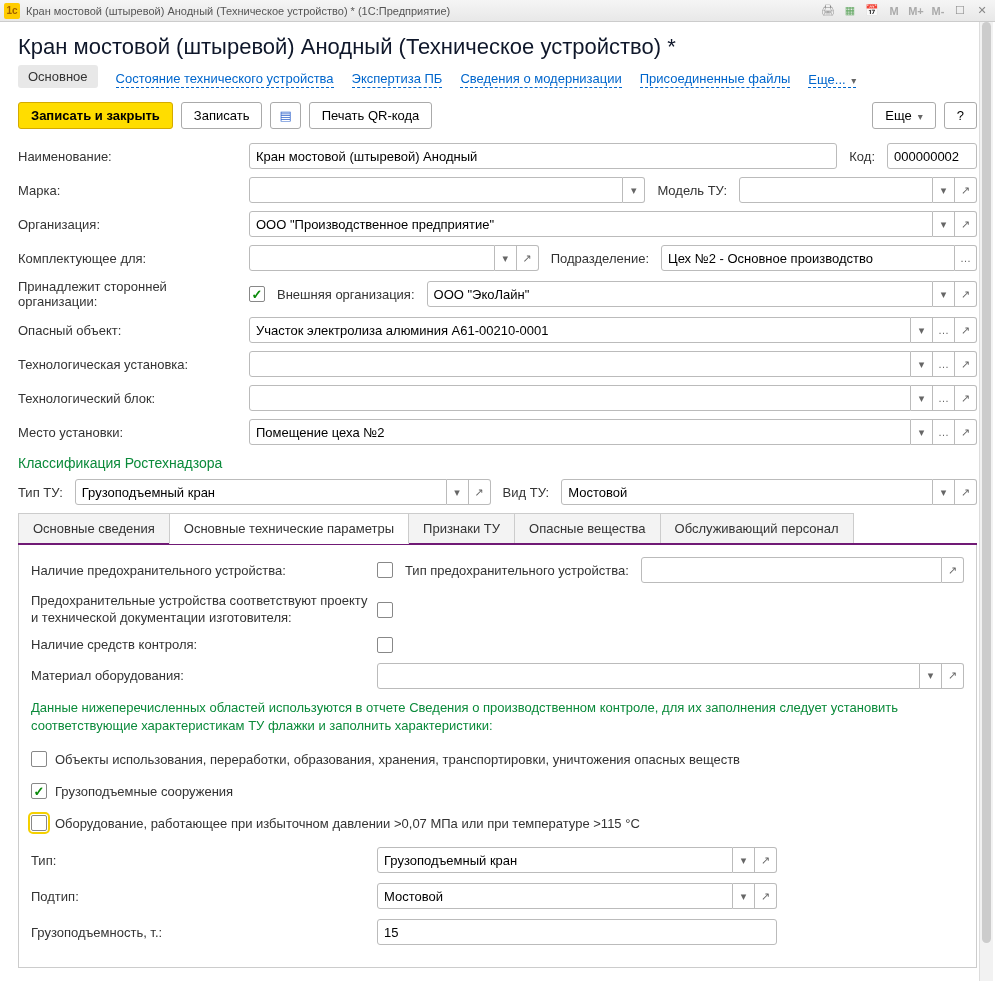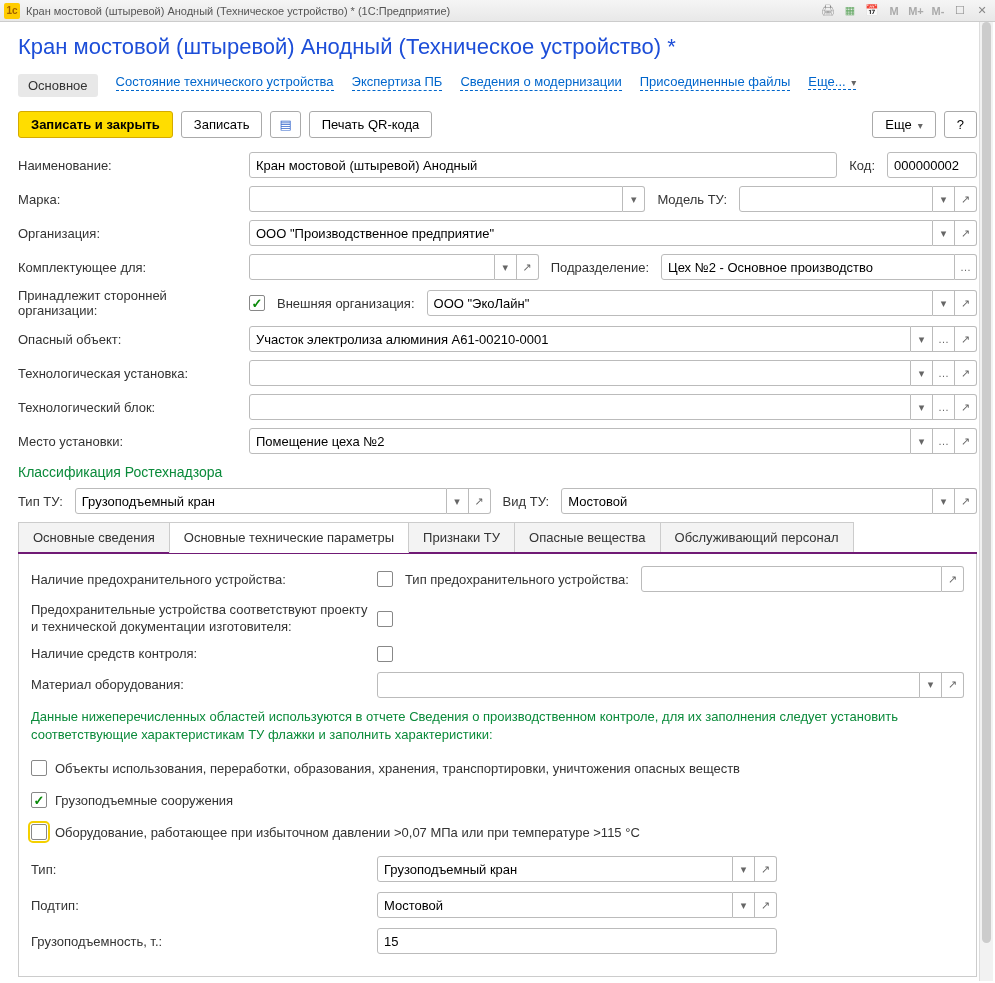--- a/index.html
+++ b/index.html
@@ -4,22 +4,22 @@
 <style>
 * { box-sizing: border-box; margin: 0; padding: 0; }
 body { font-family: Arial, sans-serif; font-size: 13px; color: #333; background: #fff; width: 995px; height: 983px; overflow: hidden; }
 .titlebar { height: 22px; background: linear-gradient(#f5f5f5,#e8e8e8); border-bottom: 1px solid #ccc; display: flex; align-items: center; padding: 0 4px; }
 .titlebar-icon { width: 16px; height: 16px; background: #ffcc00; border-radius: 2px; margin-right: 6px; display: flex; align-items: center; justify-content: center; font-size: 10px; font-weight: bold; color: #a06000; }
 .titlebar-text { font-size: 11px; color: #555; flex: 1; }
 .titlebar-icons { display: flex; gap: 4px; align-items: center; }
 .tb-icon { width: 18px; height: 16px; display: flex; align-items: center; justify-content: center; font-size: 11px; color: #888; cursor: pointer; }
 .tb-icon.m { color: #aaa; font-weight: bold; }
 .content { padding: 12px 18px 12px 18px; height: calc(100% - 22px); overflow-y: auto; position: relative; }
-.page-title { font-size: 22px; color: #1d4ed8; margin-bottom: 14px; }
-.nav-tabs { display: flex; gap: 18px; margin-bottom: 14px; flex-wrap: wrap; align-items: flex-start; }
+.page-title { font-size: 22px; color: #0f172a; margin-bottom: 5px; }
+.nav-tabs { display: flex; gap: 18px; margin-bottom: 14px; flex-wrap: wrap; align-items: flex-end; }
 .nav-tab { font-size: 13px; color: #0066cc; cursor: pointer; border-bottom: 1px dashed #0066cc; padding-bottom: 1px; }
 .nav-tab.active { background: #e8e8e8; color: #333; padding: 4px 10px; border: none; border-radius: 3px; }
 .nav-more { color: #0066cc; cursor: pointer; border-bottom: 1px dashed #0066cc; }
 .toolbar { display: flex; gap: 8px; margin-bottom: 14px; align-items: center; }
 .btn { border: 1px solid #aaa; background: #fff; padding: 5px 12px; font-size: 13px; cursor: pointer; border-radius: 3px; }
 .btn.primary { background: #ffdd00; border-color: #d4aa00; font-weight: bold; }
 .btn.icon-only { padding: 5px 8px; }
 .toolbar-spacer { flex: 1; }
 .btn-more { display: flex; align-items: center; gap: 4px; }
 .form-row { display: flex; align-items: center; margin-bottom: 8px; gap: 6px; }

